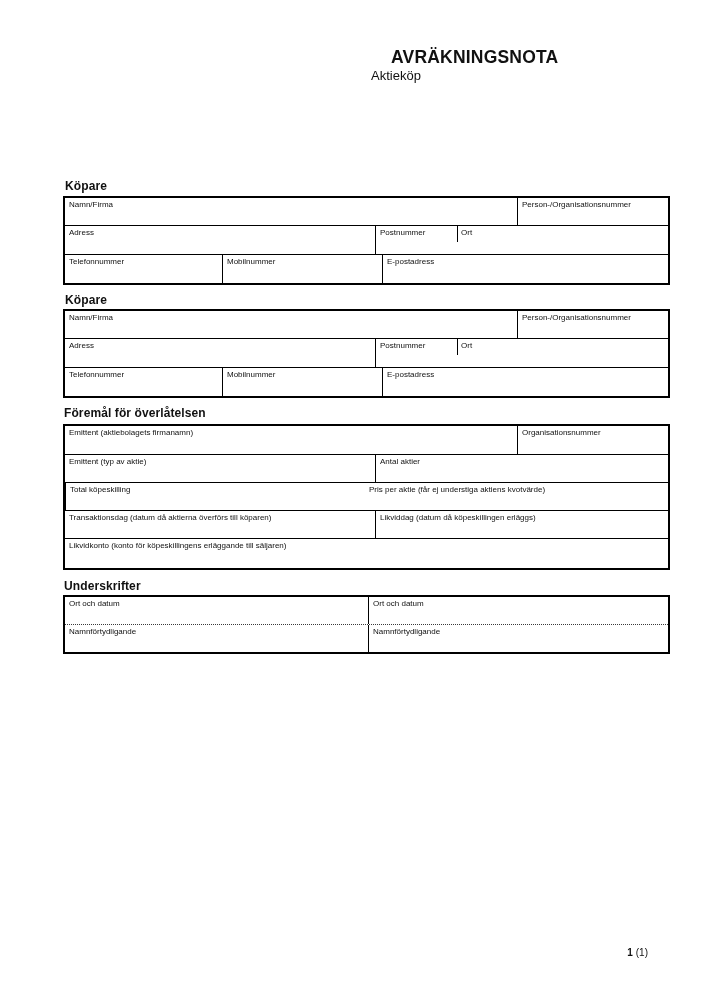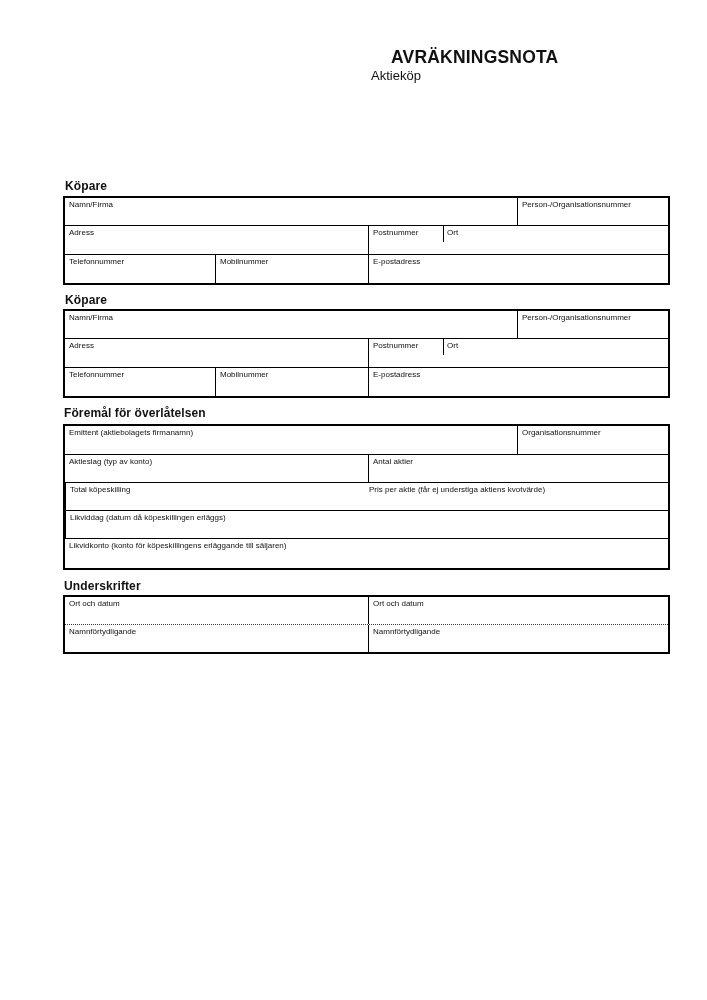--- a/index.html
+++ b/index.html
@@ -40,21 +40,21 @@
     letter-spacing: 0.1px;
   }
   .form-table {
     position: absolute;
     left: 63px;
     width: 607px;
     border: 2px solid #000;
     background: #fff;
   }
   .row { display: flex; width: 100%; }
-  .row.bt { border-top: 1px solid #000; }
+  .row.bt { border-top: 1px solid #000; gap: 7px; }
   .row.bt-dotted { border-top: 1px dotted #3a3a3a; }
   .h27 { height: 27px; }
   .h28 { height: 28px; }
   .h29 { height: 29px; }
   .h30 { height: 30px; }
   .h41 { height: 41px; }
   .cell { position: relative; overflow: hidden; }
   .cell.bl { border-left: 1px solid #000; }
   .w150 { flex: 0 0 150px; }
   .w153 { flex: 0 0 153px; }
@@ -173,35 +173,38 @@
     <div class="row h28">
       <div class="cell w452">
         <span class="lbl">Emittent (aktiebolagets firmanamn)</span>
       </div>
       <div class="cell grow bl">
         <span class="lbl">Organisationsnummer</span>
       </div>
     </div>
     <div class="row h28 bt">
       <div class="cell w303">
-        <span class="lbl">Aktieslag (typ av konto)</span>
+        <span class="lbl">Emittent (typ av aktie)</span>
       </div>
       <div class="cell grow bl">
         <span class="lbl">Antal aktier</span>
       </div>
     </div>
     <div class="row h28 bt">
       <div class="cell grow bl">
         <span class="lbl">Total köpeskilling</span>
       </div>
       <div class="cell w303">
         <span class="lbl">Pris per aktie (får ej understiga aktiens kvotvärde)</span>
       </div>
     </div>
     <div class="row h28 bt">
+      <div class="cell w303">
+        <span class="lbl">Transaktionsdag (datum då aktierna överförs till köparen)</span>
+      </div>
       <div class="cell grow bl">
         <span class="lbl">Likviddag (datum då köpeskillingen erläggs)</span>
       </div>
     </div>
     <div class="row h30 bt">
       <div class="cell grow">
         <span class="lbl">Likvidkonto (konto för köpeskillingens erläggande till säljaren)</span>
       </div>
     </div>
   </div>
@@ -219,14 +222,17 @@
     <div class="row h28 bt-dotted">
       <div class="cell w303">
         <span class="lbl">Namnförtydligande</span>
       </div>
       <div class="cell grow bl">
         <span class="lbl">Namnförtydligande</span>
       </div>
     </div>
   </div>
 
+  <div class="page-footer">
+    <span class="pn-bold">1</span><span class="pn-rest">(1)</span>
+  </div>
 
 </div>
 
 </body></html>

